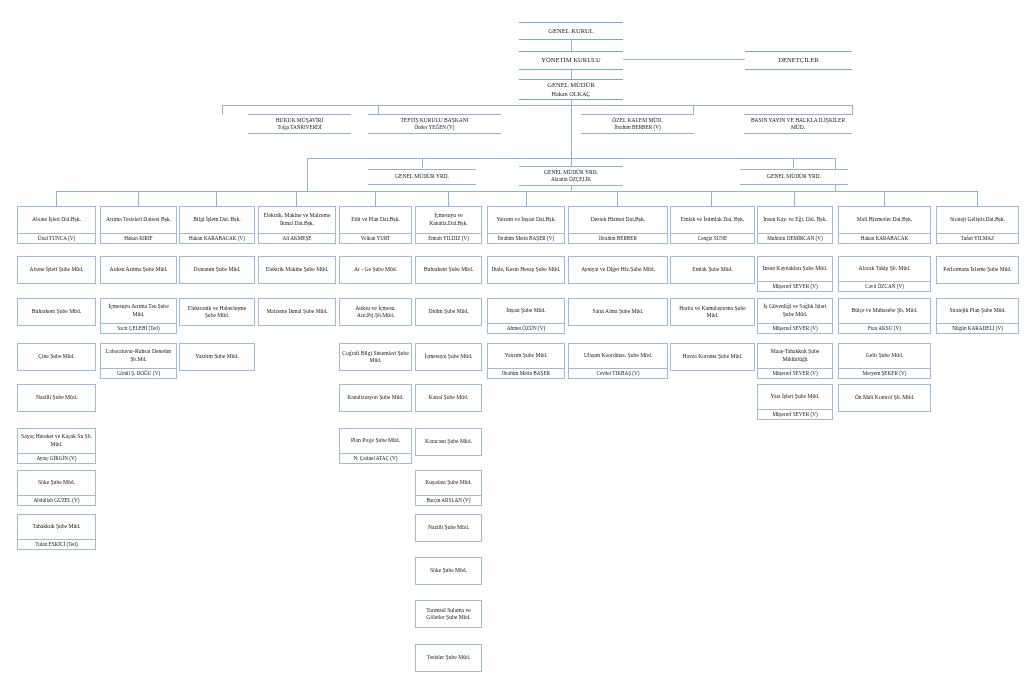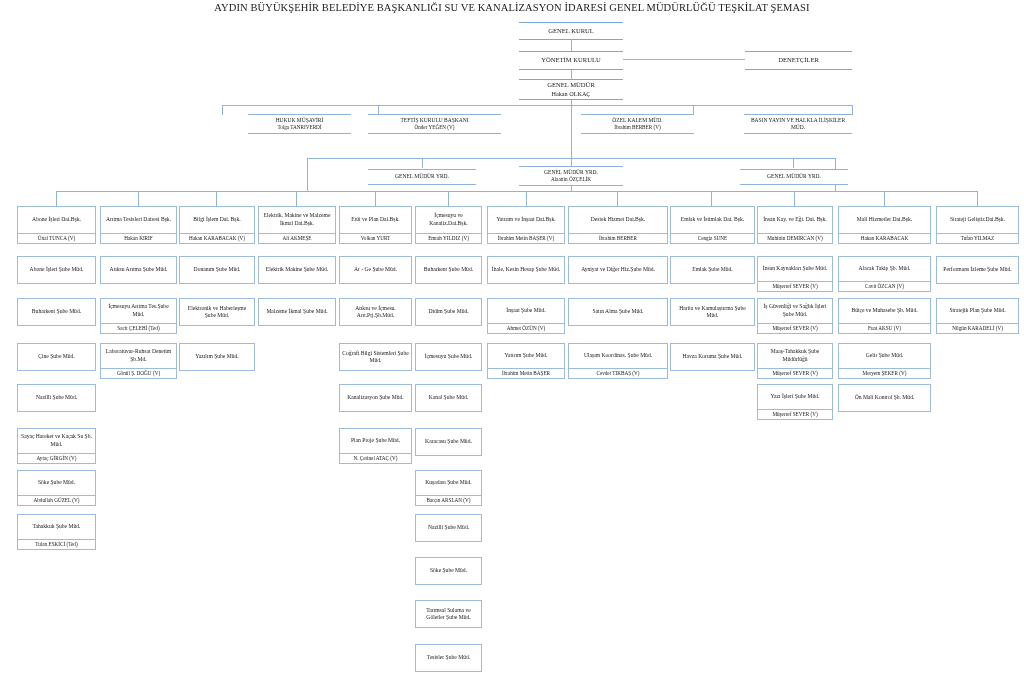--- a/index.html
+++ b/index.html
@@ -101,21 +101,20 @@
     background: #8fb3d9;
   }
   .ln.h { height: 1px; }
   .ln.v { width: 1px; }
 </style>
 </head>
 <body>
 
 <div id="chart-root">
 
-  <div id="title">AYDIN BÜYÜKŞEHİR BELEDİYE BAŞKANLIĞI SU VE KANALİZASYON İDARESİ GENEL MÜDÜRLÜĞÜ TEŞKİLAT ŞEMASI</div>
 
   <div class="ln v" style="left:571px; top:40px; height:18px;"></div>
   <div class="ln v" style="left:571px; top:70px; height:15px;"></div>
   <div class="ln h" style="left:623px; top:59px; width:122px;"></div>
   <div class="ln v" style="left:571px; top:100px; height:58px;"></div>
 
   <div class="ln h" style="left:222px; top:105px; width:630px;"></div>
   <div class="ln v" style="left:222px; top:105px; height:10px;"></div>
   <div class="ln v" style="left:378px; top:105px; height:10px;"></div>
   <div class="ln v" style="left:693px; top:105px; height:10px;"></div>

